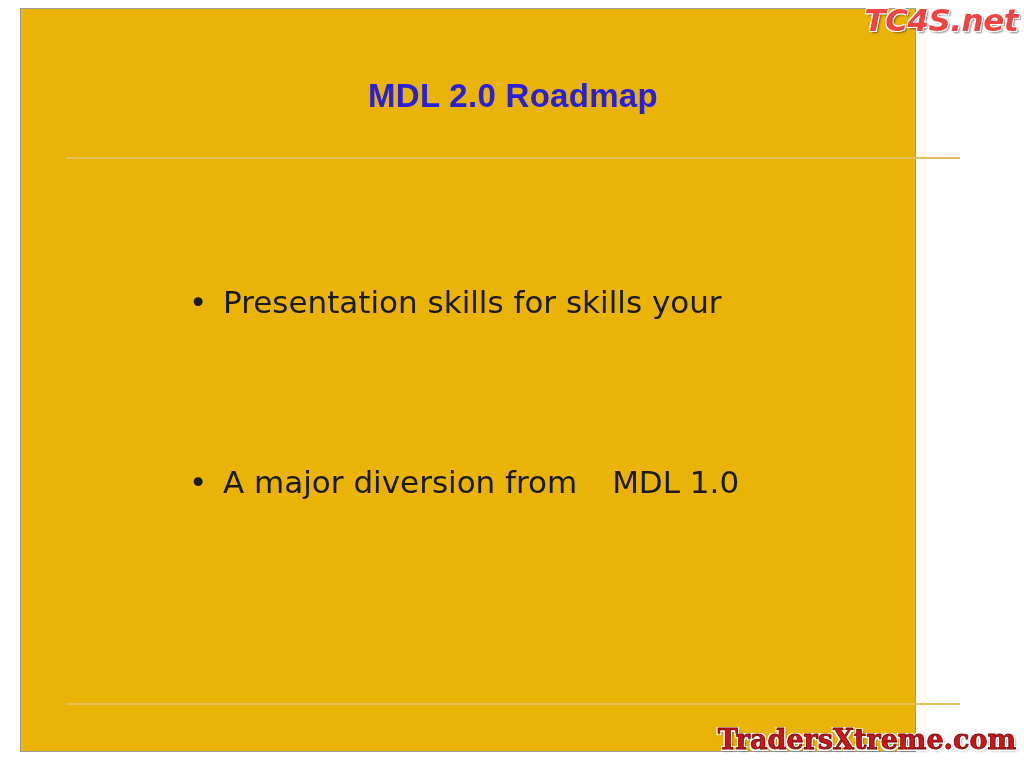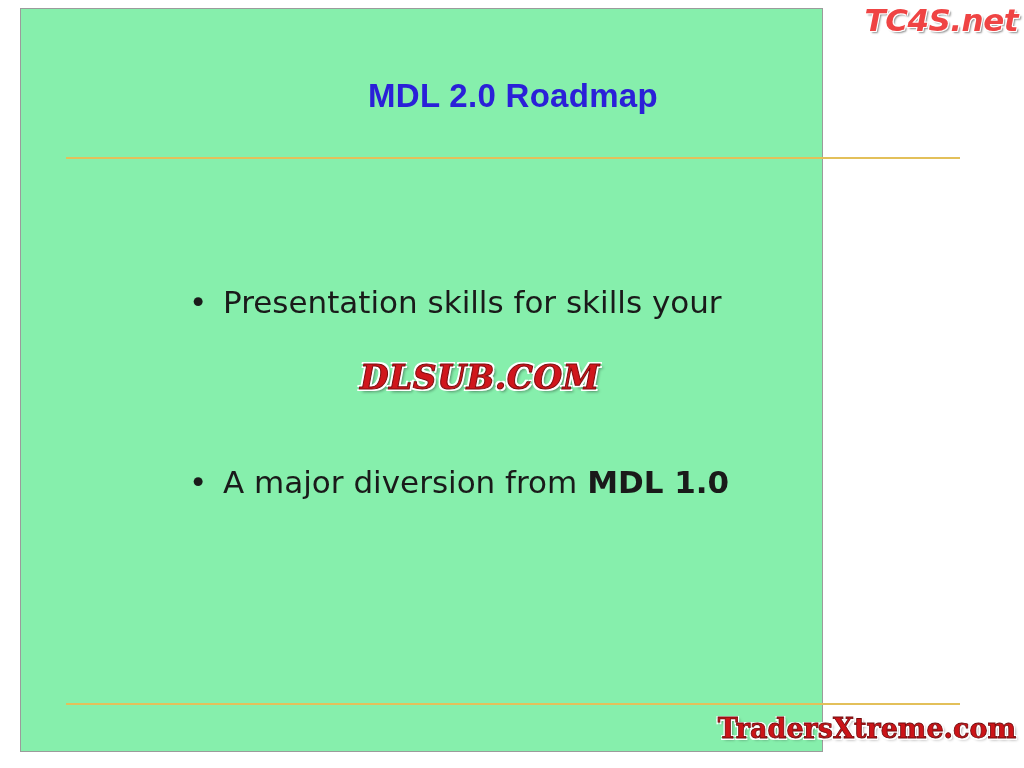--- a/index.html
+++ b/index.html
@@ -21,24 +21,24 @@
     width: 1024px;
     height: 768px;
     background: #ffffff;
   }
 
   
   .slide-frame {
     position: absolute;
     left: 20px;
     top: 8px;
-    width: 803px;
+    width: 896px;
     height: 744px;
     border: 1px solid #9b9b9b;
-    background: #86efac;
+    background: #eab308;
     box-sizing: border-box;
     padding-left: 35px;
   }
 
   .slide-title {
     position: absolute;
     left: 0;
     top: 68px;
     width: 984px;
     text-align: center;
@@ -76,21 +76,21 @@
   .bullet .dot {
     position: absolute;
     left: 18px;
     top: 0;
     font-size: 31px;
     line-height: 46px;
     color: #1a1a1a;
   }
   .bullet-1 { margin-bottom: 0; }
   .bullet-2 { margin-top: 134px; }
-  .bullet b { font-weight: bold; }
+  .bullet b { font-weight: normal; margin-left: 25px; }
 
   
   .wm-top {
     position: absolute;
     right: 6px;
     top: 2px;
     font-family: "DejaVu Sans", "Liberation Sans", sans-serif;
     font-size: 31px;
     font-weight: bold;
     font-style: italic;
@@ -123,21 +123,21 @@
       2px  2px 0 #ffffff,
       3px 3px 3px rgba(0,0,0,0.4);
     letter-spacing: 0.5px;
     white-space: nowrap;
   }
 
   
   .wm-bottom {
     position: absolute;
     right: 8px;
-    bottom: 24px;
+    bottom: 13px;
     font-family: "DejaVu Serif", "Liberation Serif", serif;
     font-size: 27px;
     font-weight: bold;
     color: #cc1418;
     -webkit-text-stroke: 0.8px #6e0a0c;
     text-shadow:
       -1.5px -1.5px 0 #ffffff,
       1.5px -1.5px 0 #ffffff,
       -1.5px  1.5px 0 #ffffff,
       1.5px  1.5px 0 #ffffff,
@@ -169,17 +169,16 @@
       </div>
 
     </div>
 
     <div class="rule rule-bottom"></div>
 
   </div>
 
   <div class="wm-top">TC4S.net</div>
 
-  <div class="wm-center">DLSUB.COM</div>
 
   <div class="wm-bottom">TradersXtreme.com</div>
 
 </div>
 
 </body></html>

